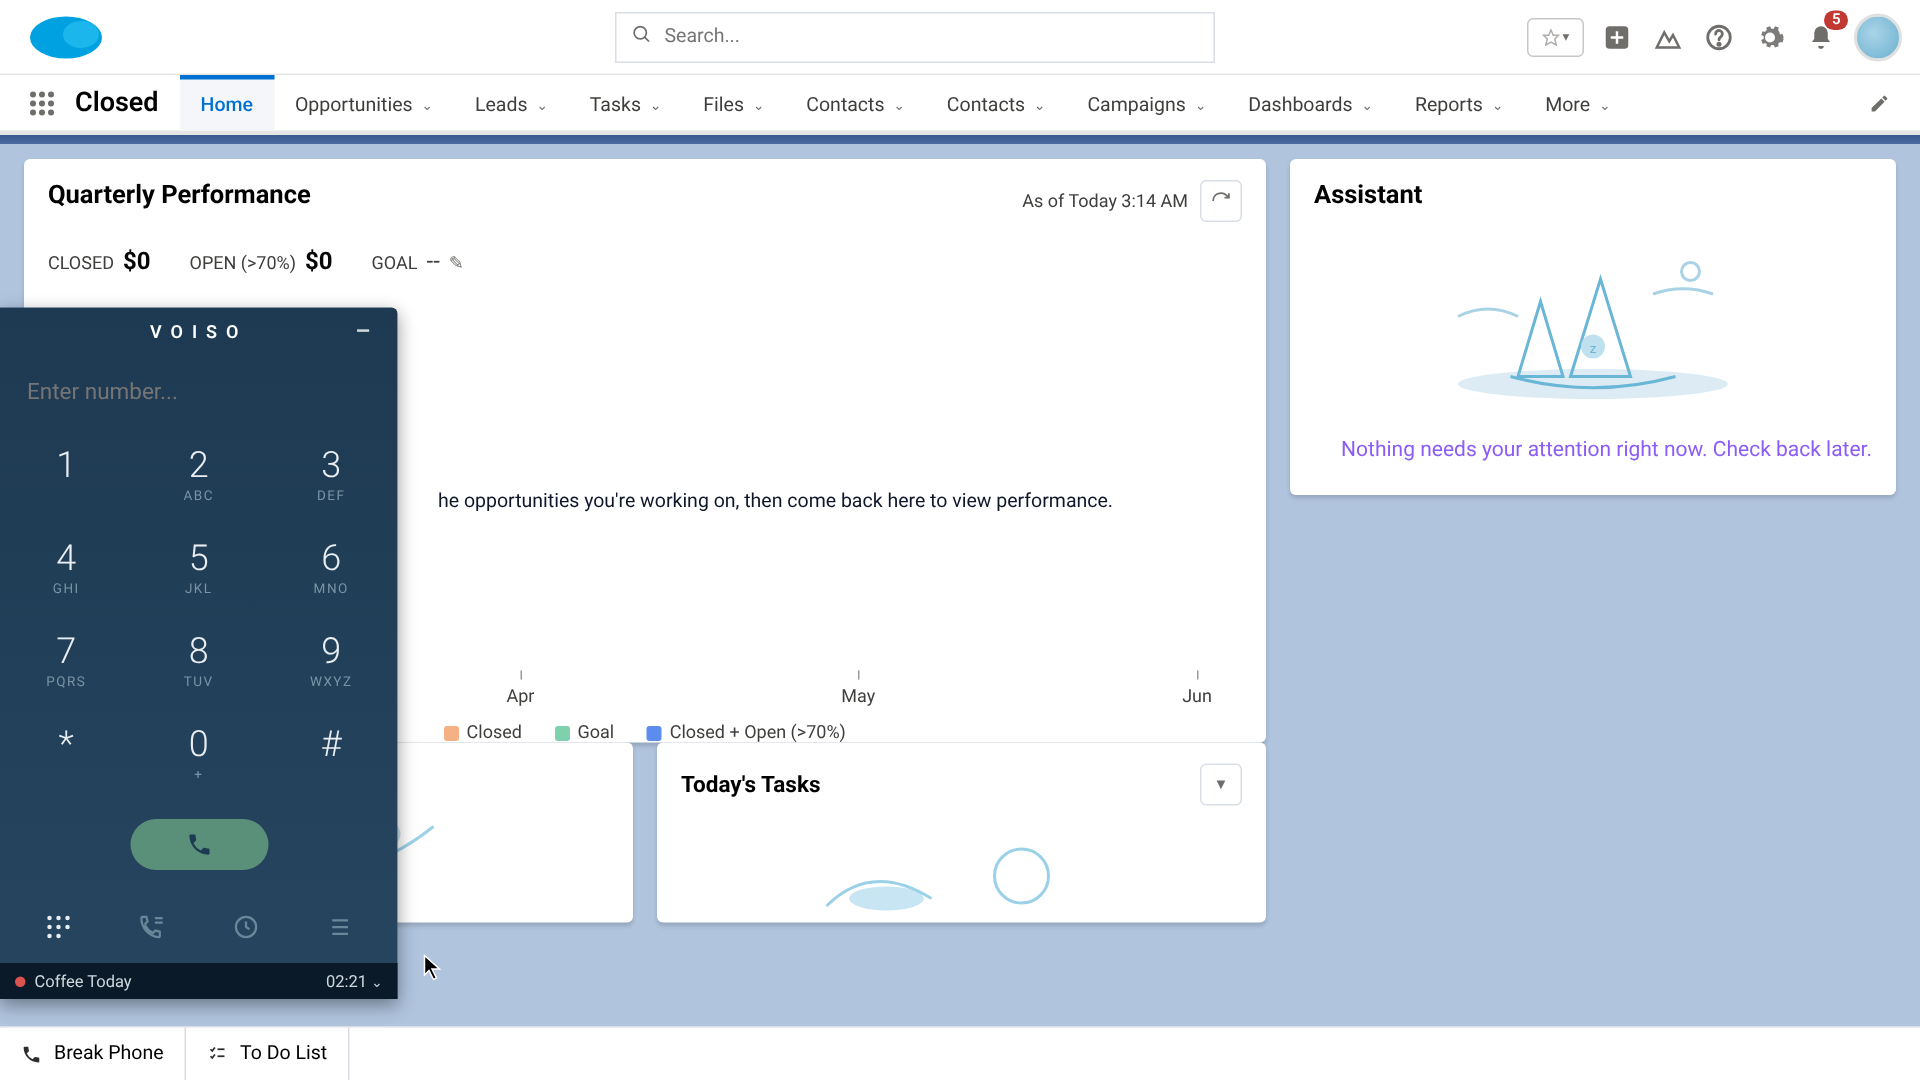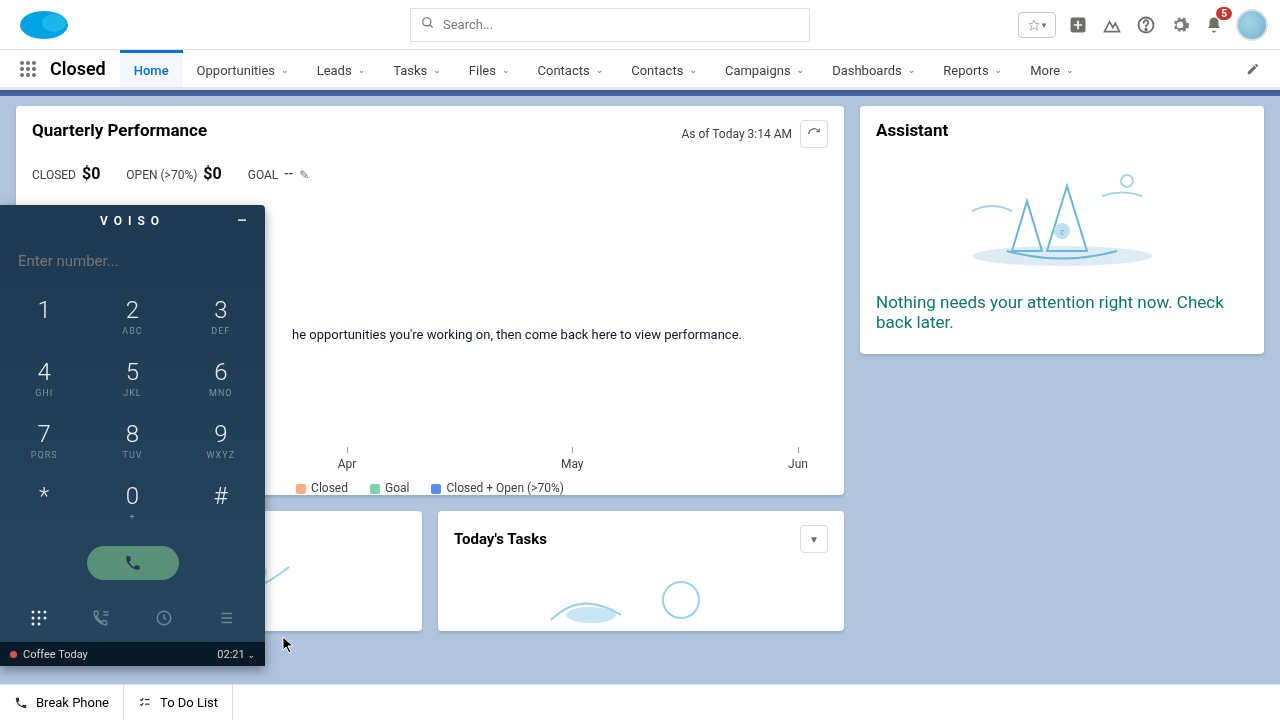--- a/index.html
+++ b/index.html
@@ -20,21 +20,21 @@
 .nav-bar { height: 40px; background: #fff; border-bottom: 3px solid #e5e5e5; display: flex; align-items: stretch; padding: 0 10px; }
 .app-launcher { width: 36px; display: flex; align-items: center; justify-content: center; cursor: pointer; }
 .app-name { font-size: 18px; font-weight: 600; display: flex; align-items: center; padding: 0 14px 0 4px; }
 .nav-item { display: flex; align-items: center; padding: 0 14px; font-size: 13px; color: #3e3e3c; cursor: pointer; gap: 6px; border-top: 3px solid transparent; }
 .nav-item.active { border-top-color: #0070d2; background: #f4f6f9; color: #0070d2; font-weight: 500; }
 .chev { font-size: 9px; color: #706e6b; }
 .edit-pencil { margin-left: auto; display:flex; align-items:center; padding:0 10px; color:#706e6b; cursor:pointer; }
 
 
 .content { display: flex; gap: 16px; padding: 16px; background: linear-gradient(180deg, #3a5a8f 0%, #4a6aa0 6px, #b0c4de 6px); height: calc(720px - 50px - 40px - 36px); }
-.left-col { flex: 1; display: flex; flex-direction: column; gap: 16px; }
+.left-col { flex: 1; display: flex; flex-direction: column; }
 .right-col { width: 404px; }
 
 .card { background: #fff; border-radius: 4px; box-shadow: 0 2px 3px rgba(0,0,0,.15); padding: 14px 16px; }
 
 .qp-header { display:flex; align-items:flex-start; justify-content:space-between; }
 .qp-title { font-size: 17px; font-weight: 700; }
 .qp-asof { font-size: 12px; color: #3e3e3c; display:flex; align-items:center; gap:8px; }
 .refresh-btn { width:28px; height:28px; border:1px solid #d8dde6; border-radius:4px; display:flex; align-items:center; justify-content:center; cursor:pointer; }
 .qp-stats { display:flex; gap:26px; margin-top:16px; align-items:center; font-size:12px; color:#3e3e3c; }
 .qp-stats b { font-size:16px; color:#080707; margin-left:6px; font-weight:700; }
@@ -50,21 +50,21 @@
 .leg-sw { display:inline-block; width:10px; height:10px; border-radius:2px; margin-right:5px; vertical-align:middle; }
 
 .tasks-row { display:flex; gap:16px; }
 .tasks-card { flex:1; }
 .tasks-header { display:flex; justify-content:space-between; align-items:center; }
 .tasks-title { font-size:15px; font-weight:700; }
 .dd-btn { width:28px; height:28px; border:1px solid #d8dde6; border-radius:4px; display:flex; align-items:center; justify-content:center; cursor:pointer; color:#706e6b; font-size:10px; }
 .task-illus { height:60px; display:flex; align-items:flex-end; justify-content:center; margin-top:12px; overflow:hidden; }
 
 .assist-illus { height:120px; display:flex; align-items:center; justify-content:center; margin:16px 0; }
-.assist-msg { text-align:left; font-size:17px; color:#0f766e; padding-bottom:8px; }
+.assist-msg { text-align:right; font-size:14px; color:#8b5cf6; padding-bottom:8px; }
 
 
 .voiso { position:absolute; left:0; top:205px; width:265px; background: linear-gradient(180deg, #1e3a52 0%, #26455f 100%); color:#cfd8dc; z-index:50; border-top-right-radius:4px; box-shadow: 0 4px 12px rgba(0,0,0,.4); }
 .voiso-hdr { height:32px; display:flex; align-items:center; justify-content:center; position:relative; letter-spacing:6px; font-size:12px; font-weight:600; color:#fff; }
 .voiso-min { position:absolute; right:12px; top:6px; cursor:pointer; font-size:16px; color:#cfd8dc; }
 .voiso-input { padding: 14px 18px 18px; }
 .voiso-input input { width:100%; background:transparent; border:none; outline:none; color:#9db2c2; font-size:15px; }
 .dialpad { display:grid; grid-template-columns:repeat(3,1fr); text-align:center; }
 .key { padding:8px 0 14px; cursor:pointer; }
 .key .num { font-size:24px; font-weight:300; color:#e8eef2; }

